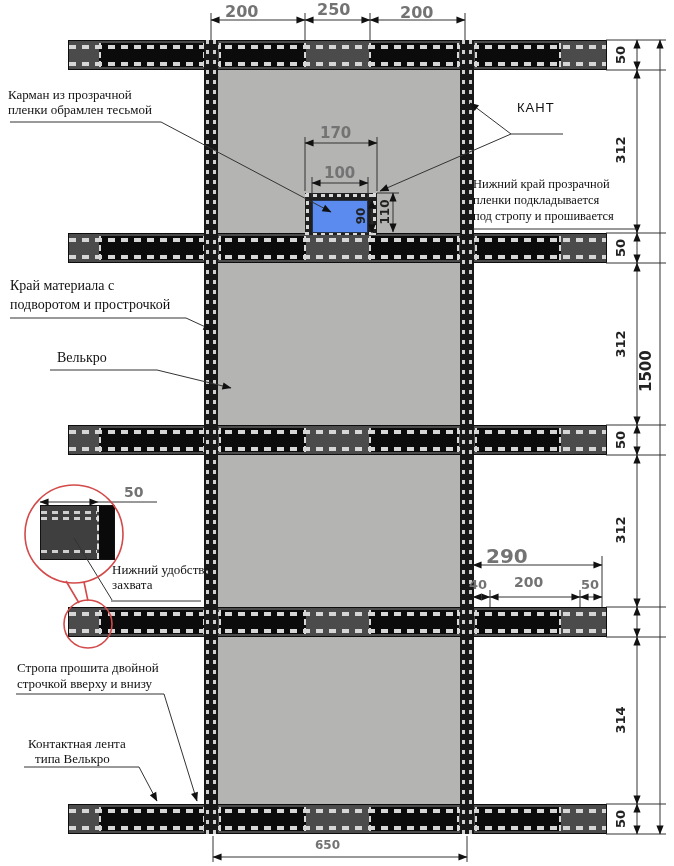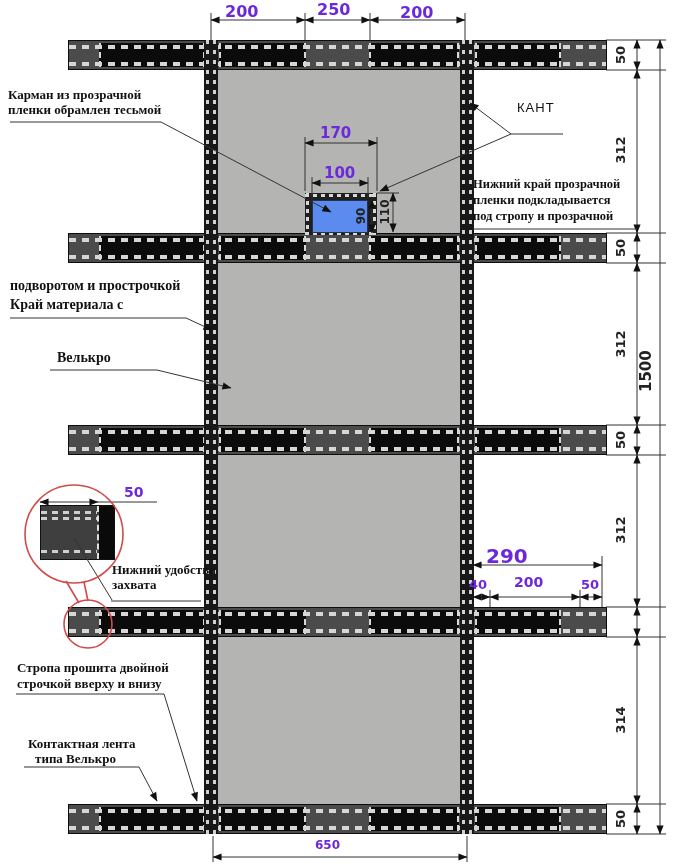--- a/index.html
+++ b/index.html
@@ -32,26 +32,26 @@
   .pocket-blue{position:absolute;left:7px;top:7px;width:56px;height:33px;background:#5b8bef;border:1px solid #26334d;box-sizing:border-box;}
   
   .detail-block{position:absolute;left:40px;top:505px;width:73px;height:53px;border:1px solid #111;display:flex;z-index:3;box-sizing:content-box;}
   .db-gray{width:58px;background:#3f3f3f;border-right:2px dashed #e0e0e0;box-sizing:border-box;
     background-image:repeating-linear-gradient(90deg,#cfcfcf 0 6px,transparent 6px 11px),
                      repeating-linear-gradient(90deg,#cfcfcf 0 6px,transparent 6px 11px),
                      repeating-linear-gradient(90deg,#cfcfcf 0 6px,transparent 6px 11px);
     background-size:100% 3px,100% 3px,100% 3px;background-position:0 5px,0 11px,0 44px;background-repeat:no-repeat;}
   .db-black{flex:1;background:#0a0a0a;}
   
-  .ann{position:absolute;font-family:"Liberation Serif",serif;font-weight:bold;font-size:13px;
+  .ann{position:absolute;font-family:"Liberation Serif",serif;font-weight:normal;font-size:13px;
        line-height:15px;color:#111;z-index:6;white-space:nowrap;}
   .kant{font-family:"Liberation Sans",sans-serif;font-weight:normal;letter-spacing:1px;font-size:13px;}
   
   .dim{position:absolute;font-family:"DejaVu Sans","Liberation Sans",sans-serif;font-weight:bold;
-       font-size:15px;color:#6d28d9;z-index:6;white-space:nowrap;}
+       font-size:15px;color:#737373;z-index:6;white-space:nowrap;}
   .vdim{position:absolute;width:40px;height:16px;line-height:16px;text-align:center;
         font-family:"DejaVu Sans","Liberation Sans",sans-serif;font-weight:bold;font-size:13px;color:#222;
         transform:rotate(-90deg);z-index:6;}
   svg.overlay{position:absolute;left:0;top:0;z-index:5;pointer-events:none;}
 </style>
 </head>
 <body>
 
 <div id="canvas">
 
@@ -197,25 +197,25 @@
   </svg>
 
   <div class="ann" style="left:8px;top:87px">
     <div>Карман из прозрачной</div>
     <div>пленки обрамлен тесьмой</div>
   </div>
   <div class="ann kant" style="left:517px;top:100px">КАНТ</div>
   <div class="ann" style="left:473px;top:176px;font-size:12.5px;line-height:16px">
     <div>Нижний край прозрачной</div>
     <div>пленки подкладывается</div>
-    <div>под стропу и прозрачной</div>
+    <div>под стропу и прошивается</div>
   </div>
   <div class="ann" style="left:10px;top:276px;font-size:14px;line-height:19px">
+    <div>Край материала с</div>
     <div>подворотом и прострочкой</div>
-    <div>Край материала с</div>
   </div>
   <div class="ann" style="left:57px;top:350px;font-size:14px">Велькро</div>
   <div class="ann" style="left:112px;top:562px">
     <div>Нижний удобства</div>
     <div>захвата</div>
   </div>
   <div class="ann" style="left:28px;top:736px">
     <div>Контактная лента</div>
     <div style="margin-left:7px">типа Велькро</div>
   </div>

